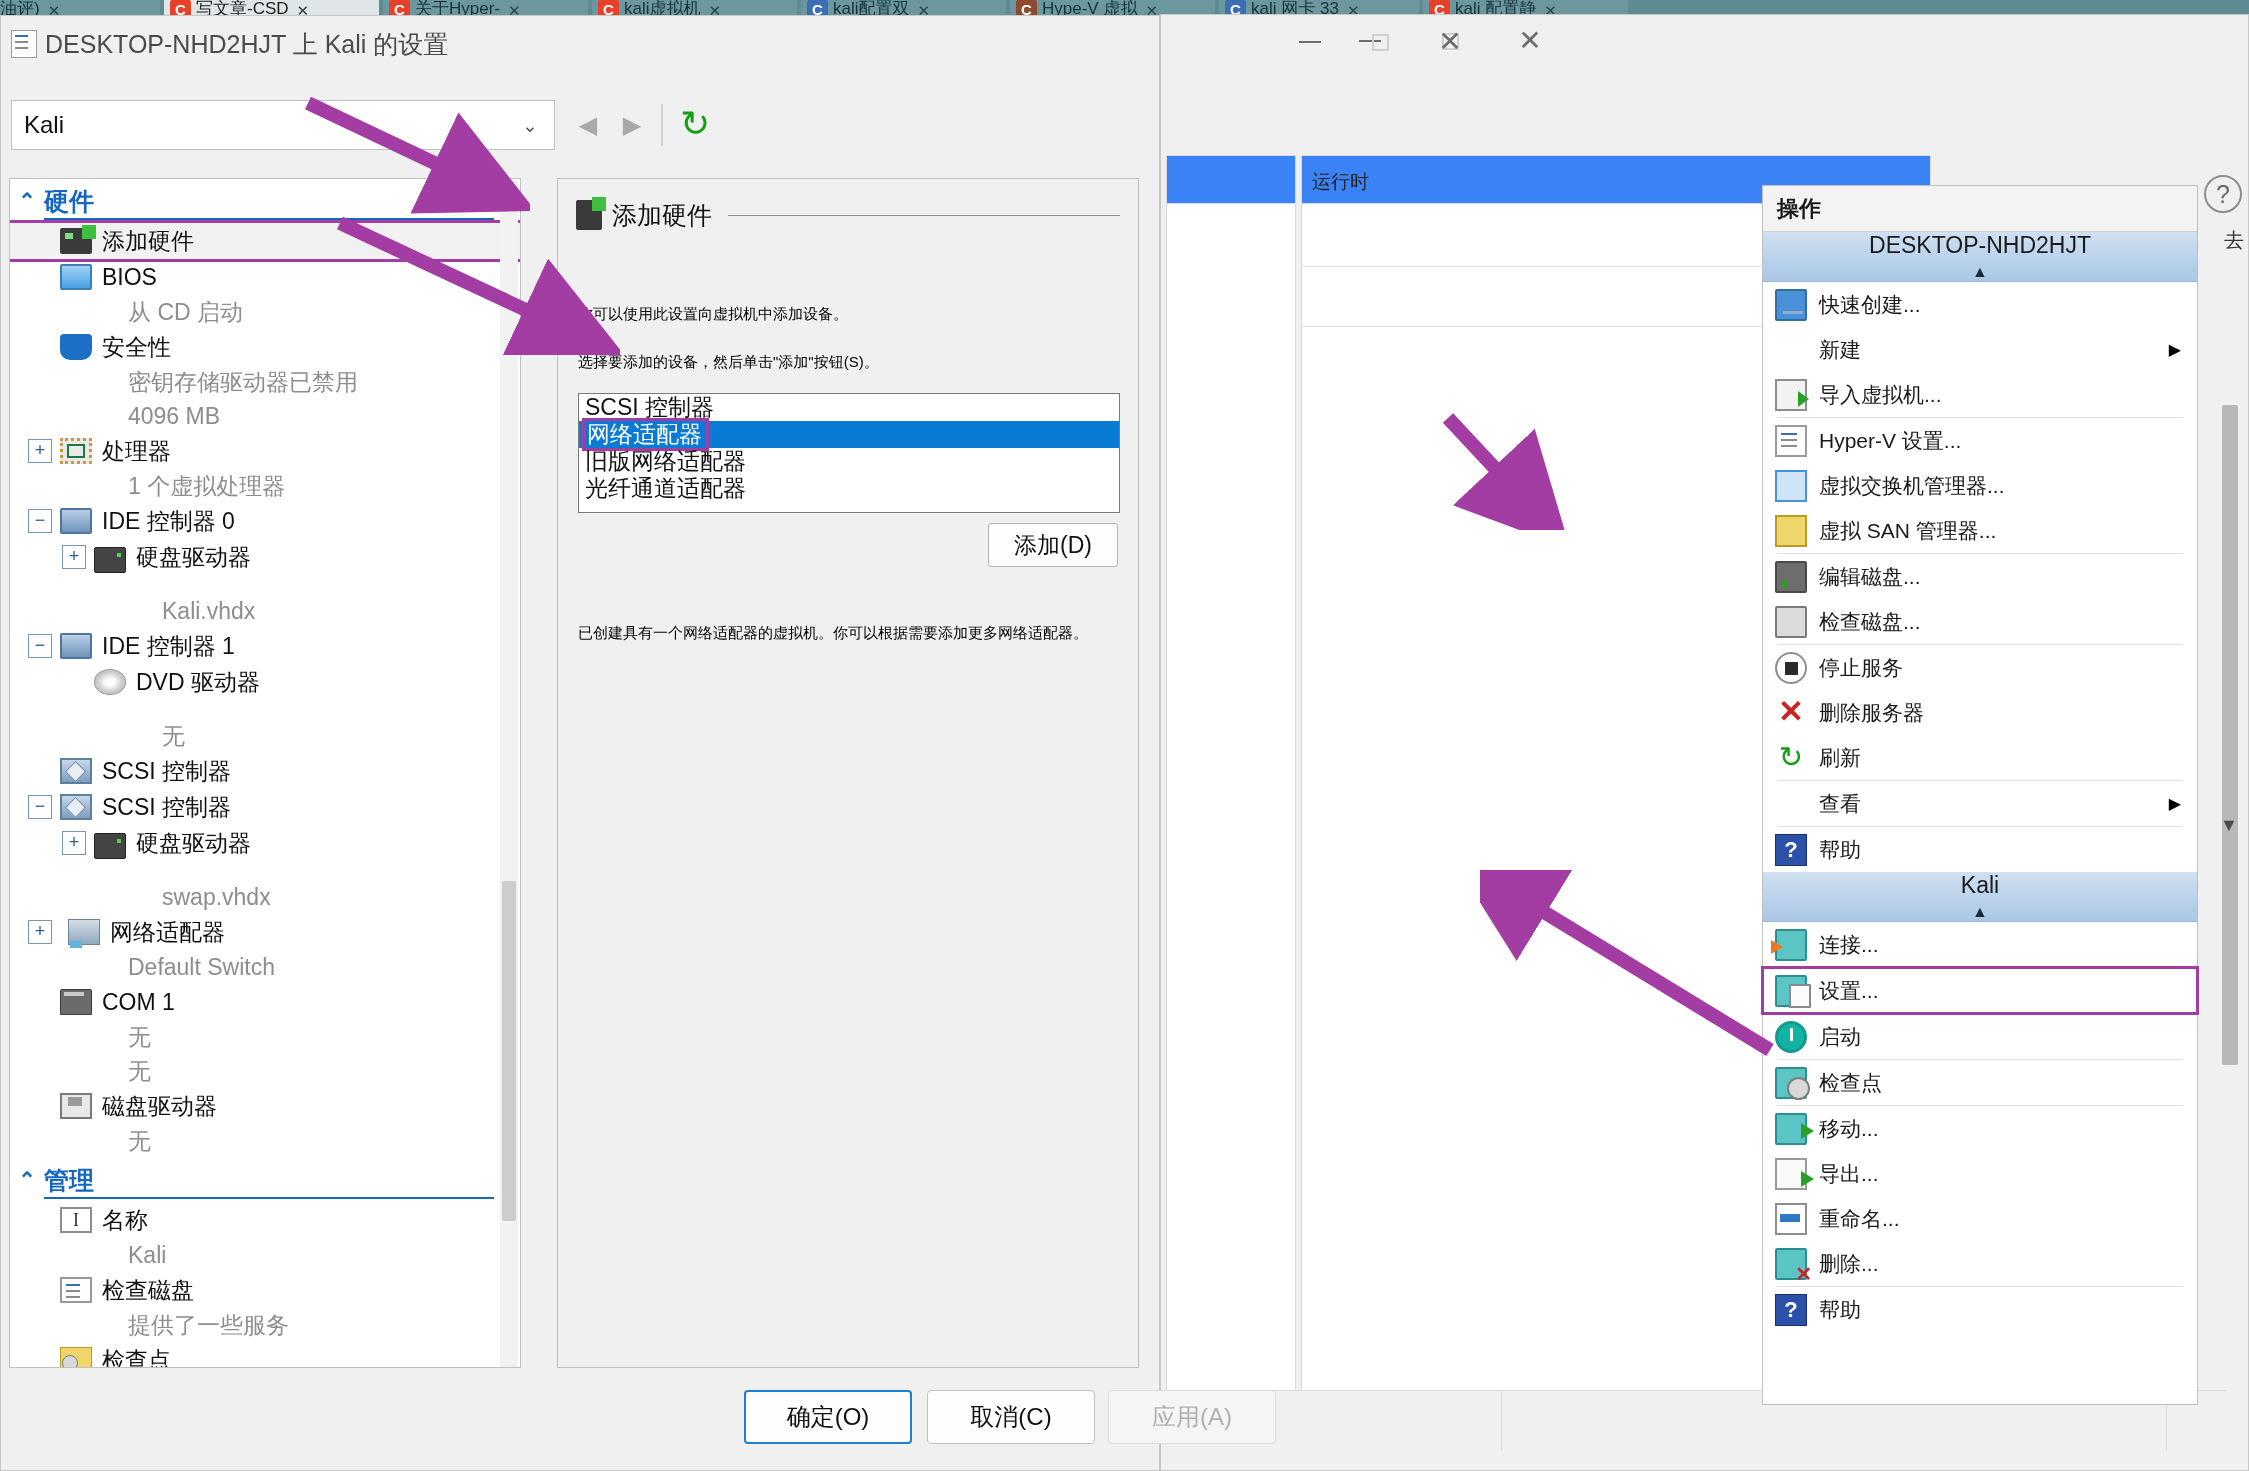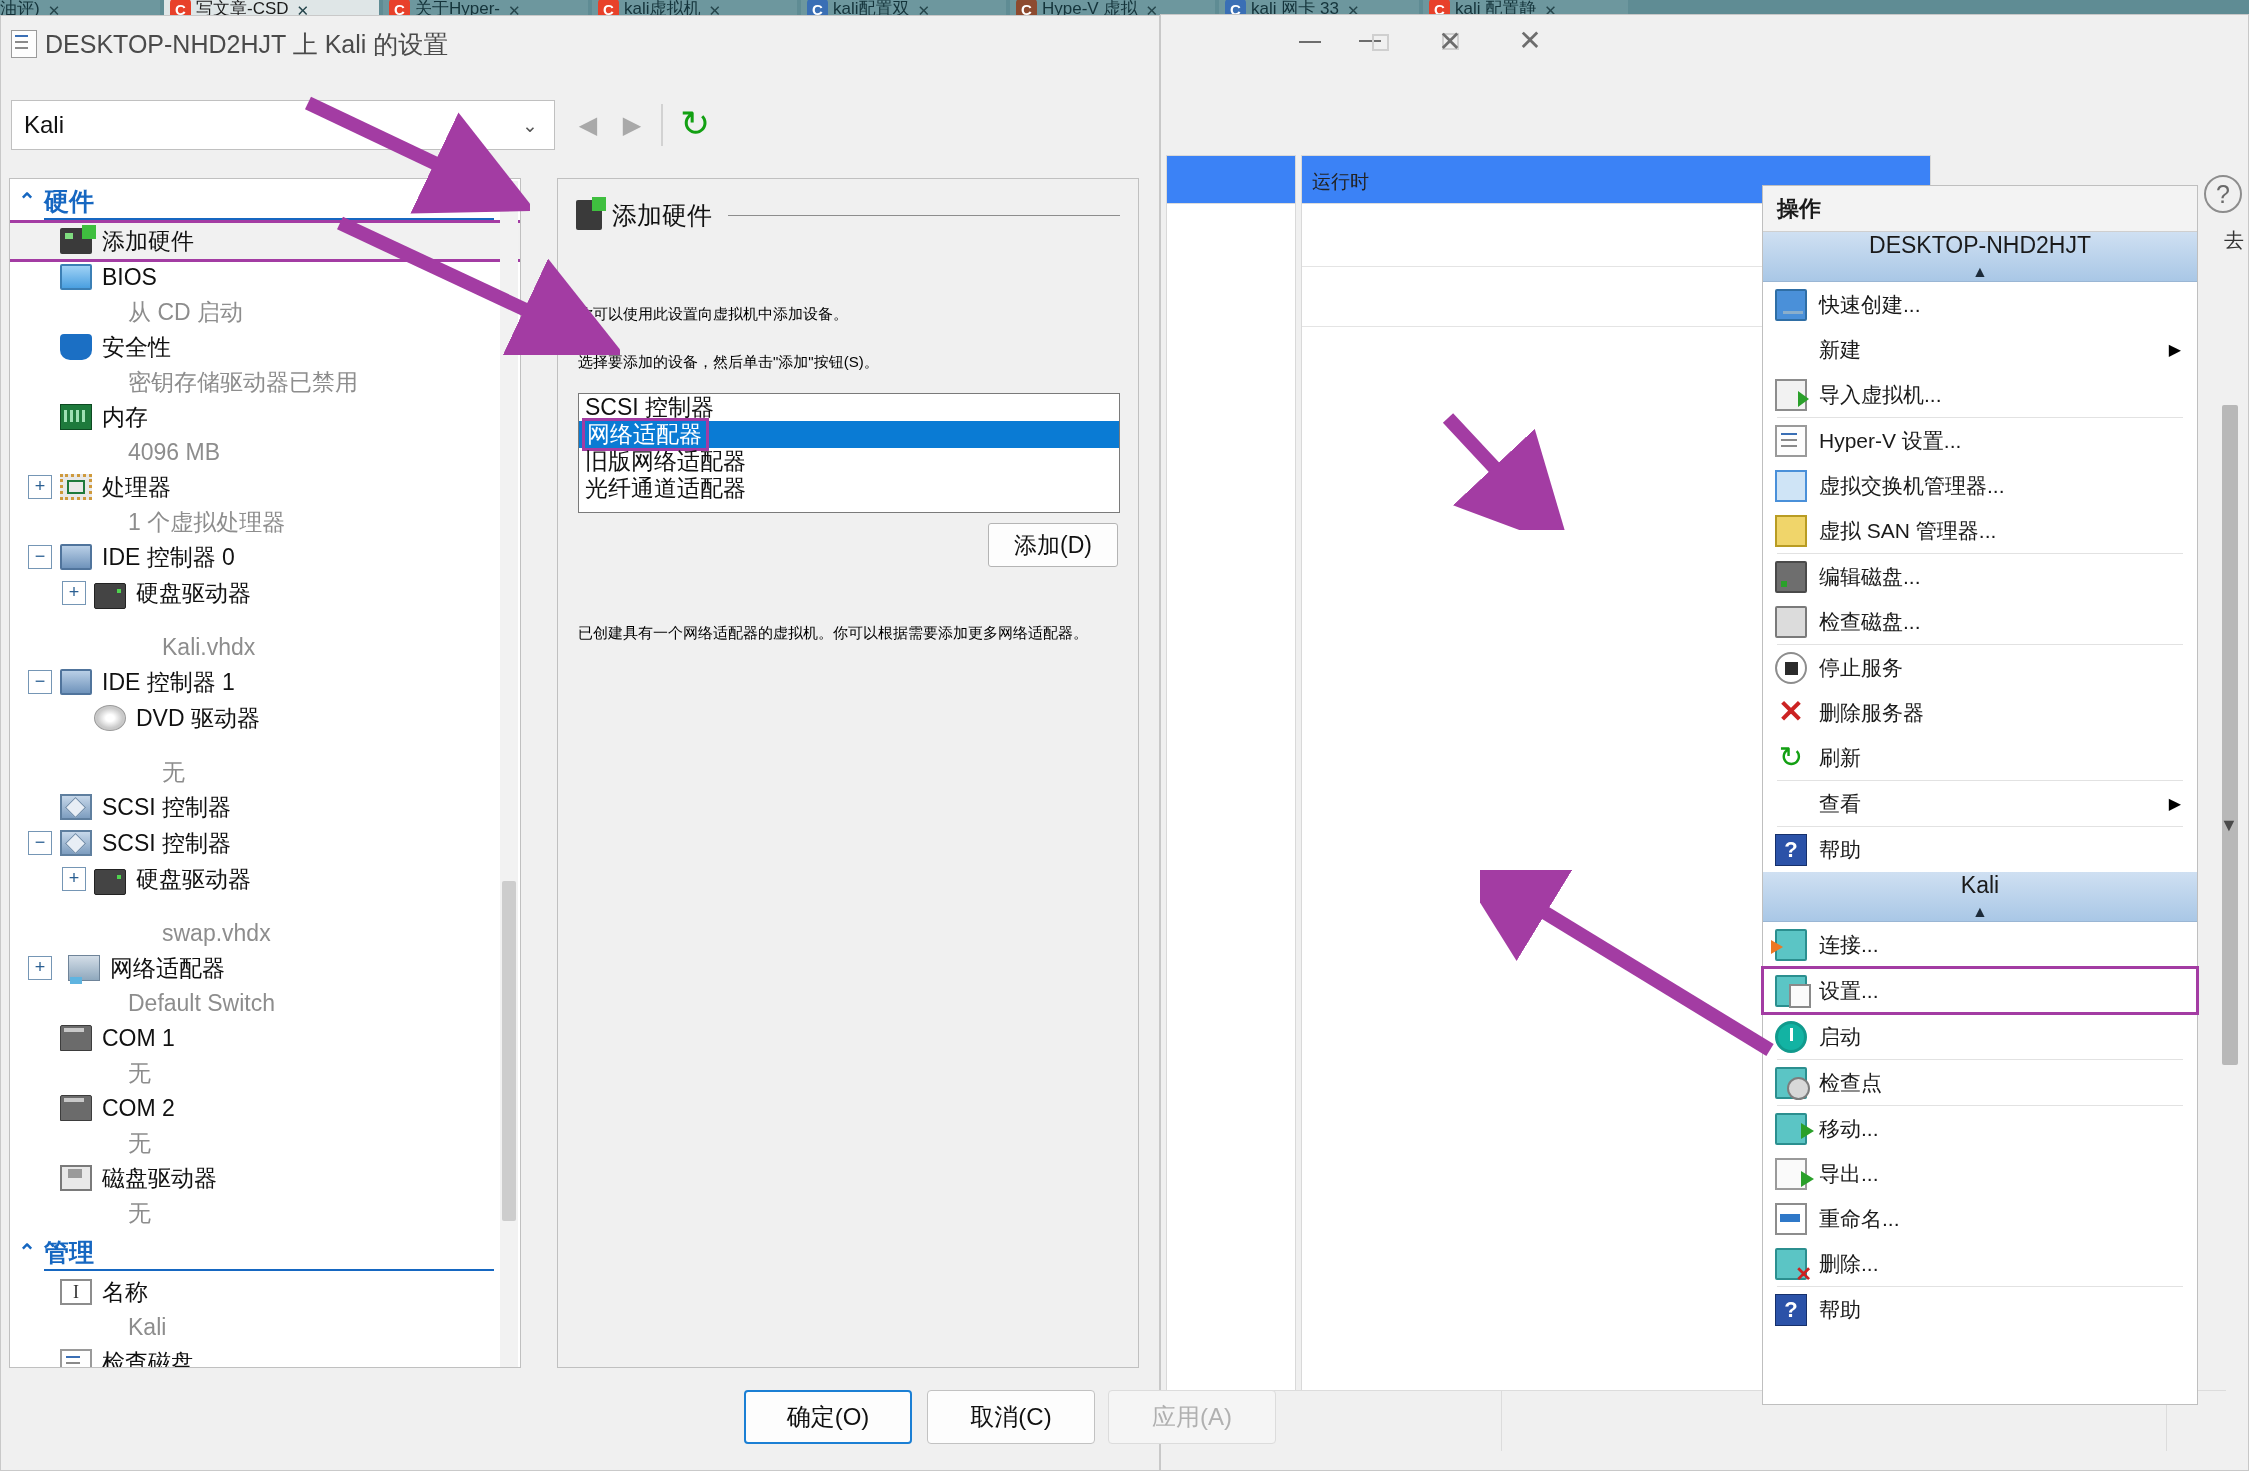--- a/index.html
+++ b/index.html
@@ -531,25 +531,20 @@
           <span class="ti ti-bios"></span>
           <span class="tl">BIOS</span>
         </div>
         <div class="tsub indent1">从 CD 启动</div>
         <div class="trow">
           <span class="expspace"></span>
           <span class="ti ti-sec"></span>
           <span class="tl">安全性</span>
         </div>
         <div class="tsub indent1">密钥存储驱动器已禁用</div>
-        <div class="trow">
-          <span class="expspace"></span>
-          <span class="ti ti-mem"></span>
-          <span class="tl">内存</span>
-        </div>
         <div class="tsub indent1">4096 MB</div>
         <div class="trow">
           <span class="exp">+</span>
           <span class="ti ti-cpu"></span>
           <span class="tl">处理器</span>
         </div>
         <div class="tsub indent1">1 个虚拟处理器</div>
         <div class="trow">
           <span class="exp">−</span>
           <span class="ti ti-ide"></span>
@@ -593,25 +588,20 @@
           <span class="ti ti-net"></span>
           <span class="tl">网络适配器</span>
         </div>
         <div class="tsub indent1">Default Switch</div>
         <div class="trow">
           <span class="expspace"></span>
           <span class="ti ti-com"></span>
           <span class="tl">COM 1</span>
         </div>
         <div class="tsub indent1">无</div>
-        <div class="trow">
-          <span class="expspace"></span>
-          <span class="ti ti-com"></span>
-          <span class="tl">COM 2</span>
-        </div>
         <div class="tsub indent1">无</div>
         <div class="trow">
           <span class="expspace"></span>
           <span class="ti ti-floppy"></span>
           <span class="tl">磁盘驱动器</span>
         </div>
         <div class="tsub indent1">无</div>
         <div class="sect">
           <span class="chev">⌃</span>
           <span>管理</span>

